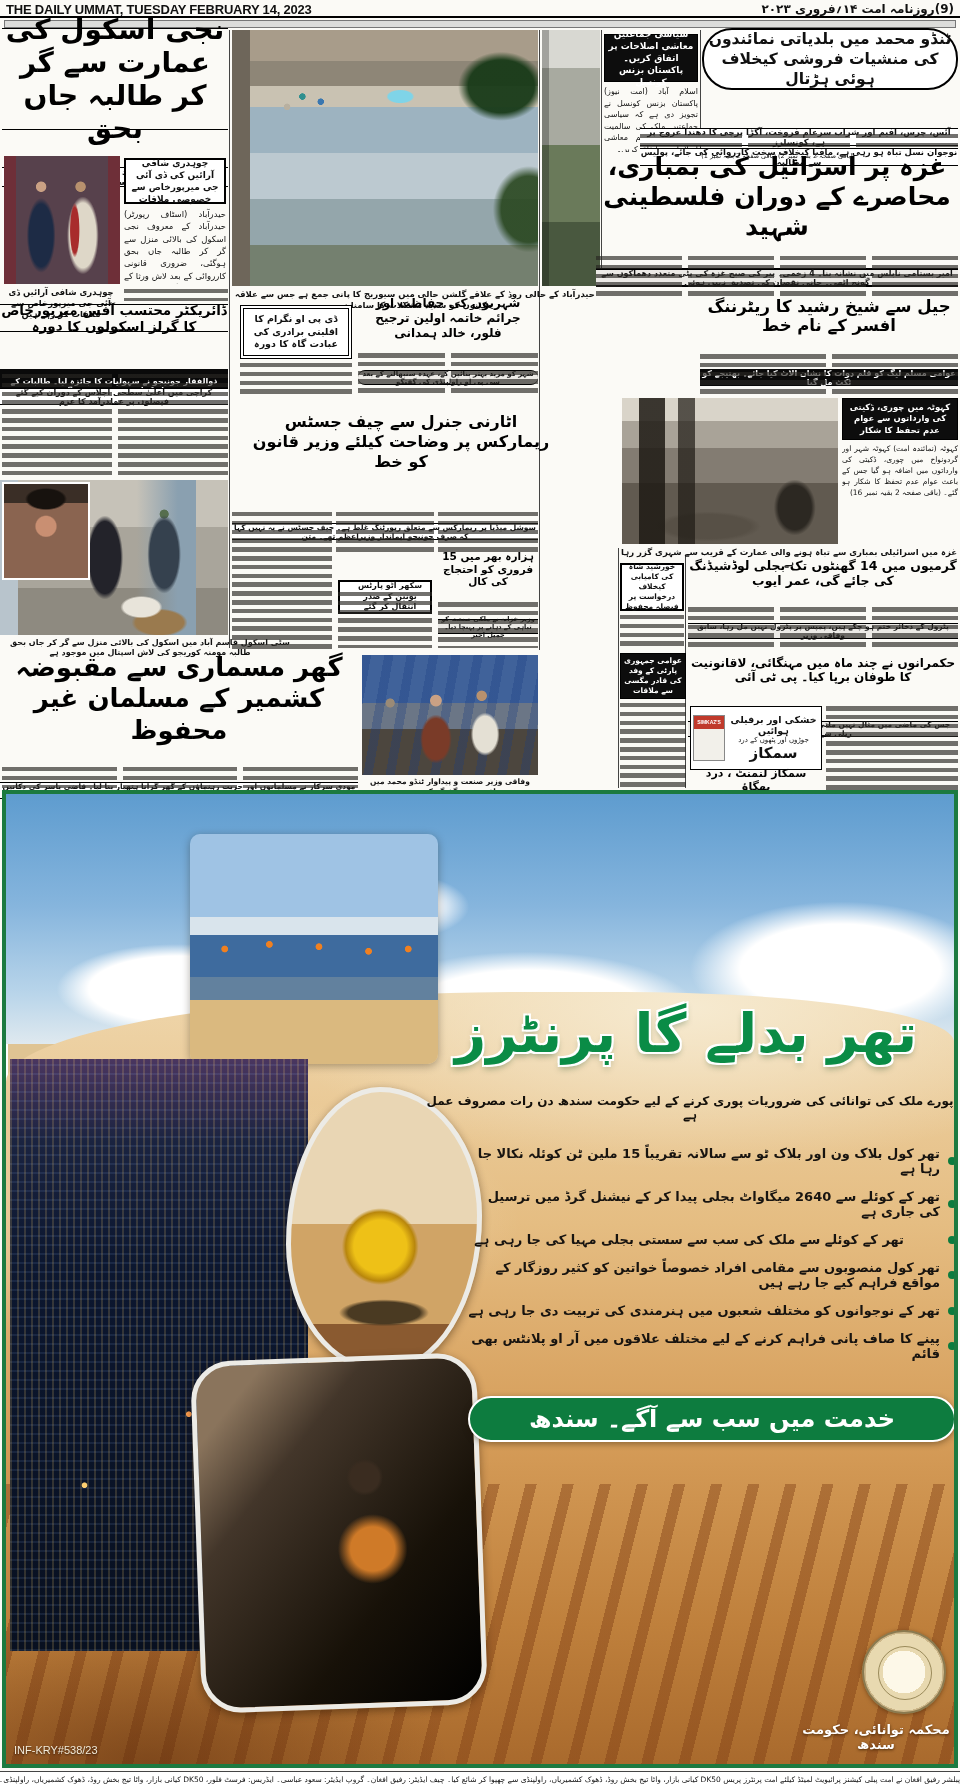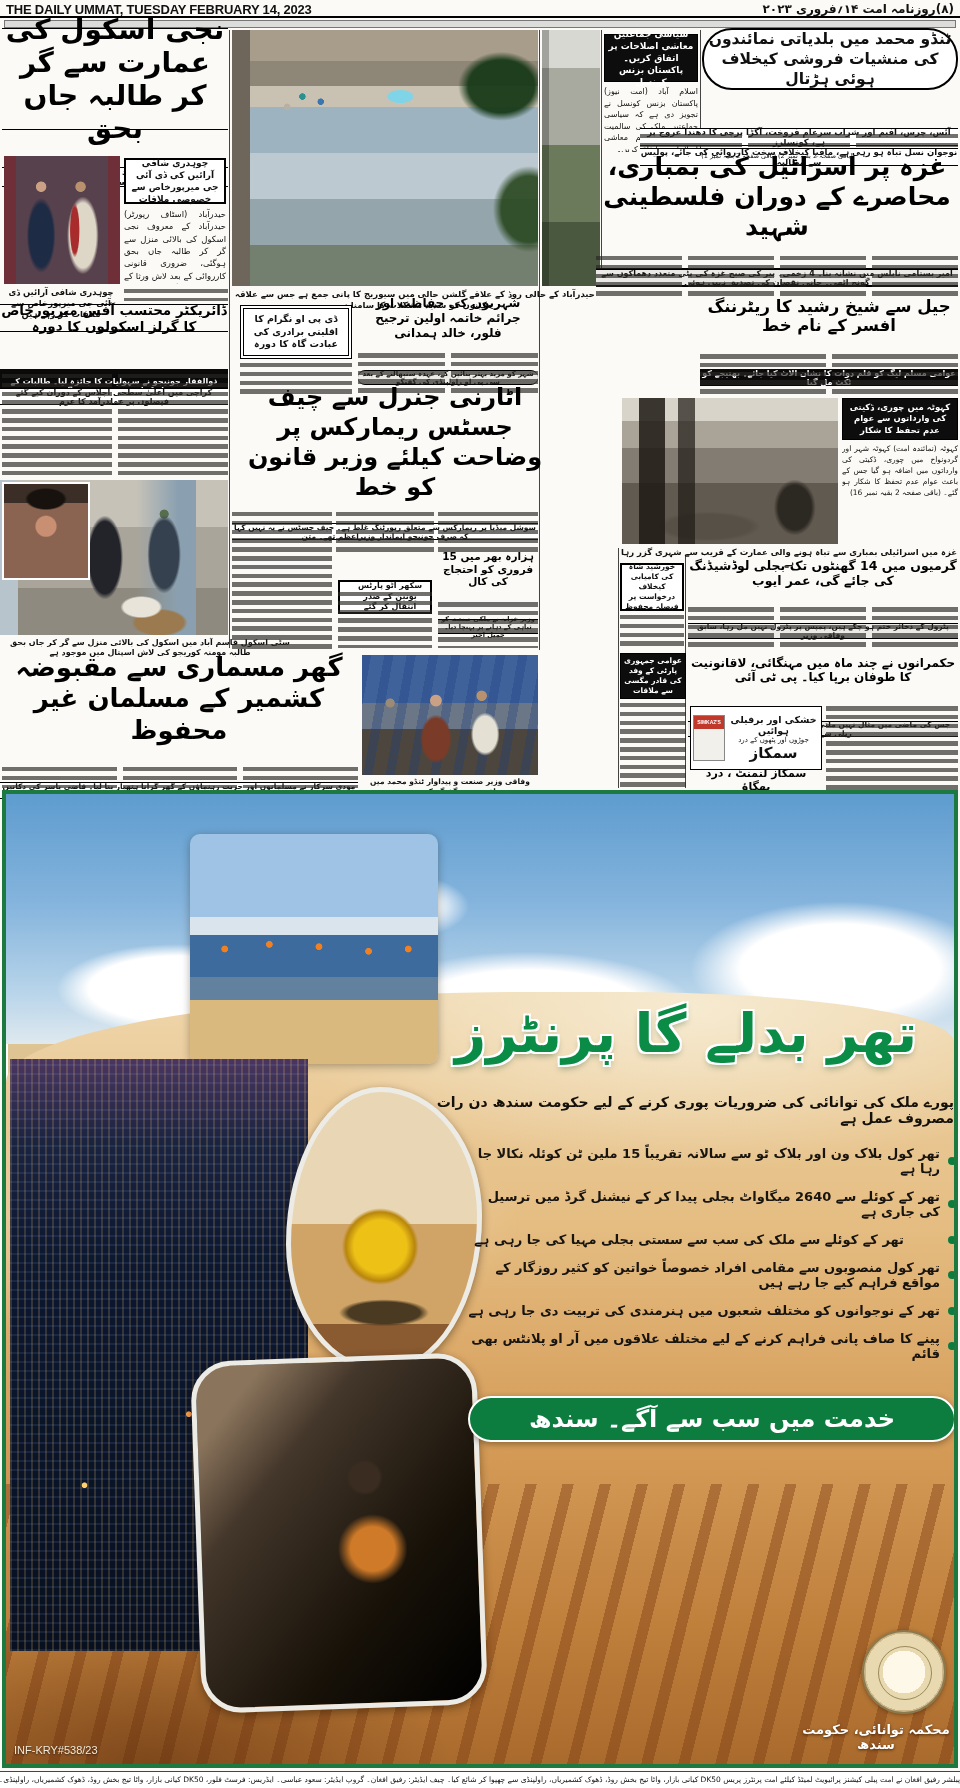--- a/index.html
+++ b/index.html
@@ -44,21 +44,21 @@
   .mirror{border:5px solid #ecebe6;box-shadow:0 3px 8px rgba(40,20,0,.45);}
   .bullet-row{display:flex;direction:rtl;align-items:center;gap:8px;font-weight:bold;color:#181410;}
   .bullet-dot{width:8px;height:8px;border-radius:50%;background:#0d7c3f;flex:0 0 auto;}
 </style>
 </head>
 <body>
 
 <div class="page">
 
   <div class="abs ltr" style="left:6px;top:2px;font-size:13px;font-weight:bold;letter-spacing:-.2px;">THE DAILY UMMAT, TUESDAY FEBRUARY 14, 2023</div>
-  <div class="abs u" style="right:6px;top:2px;font-size:12px;font-weight:bold;">(۸)روزنامہ امت ۱۴؍فروری ۲۰۲۳</div>
+  <div class="abs u" style="right:6px;top:2px;font-size:12px;font-weight:bold;">(9)روزنامہ امت ۱۴؍فروری ۲۰۲۳</div>
   <div class="abs" style="left:0;top:16px;width:960px;height:2px;background:#000;"></div>
   <div class="abs" style="left:4px;top:20px;width:952px;height:8px;background:#dcdcda;border:1px solid #777;"></div>
 
   <div class="abs vr" style="left:229px;top:30px;height:618px;"></div>
   <div class="abs vr" style="left:539px;top:30px;height:620px;"></div>
   <div class="abs vr" style="left:601px;top:30px;height:256px;"></div>
   <div class="abs vr" style="left:700px;top:30px;height:122px;"></div>
   <div class="abs vr" style="left:618px;top:548px;height:240px;"></div>
   <div class="abs vr" style="left:685px;top:556px;height:232px;"></div>
 
@@ -121,21 +121,21 @@
 
   <div class="abs u hl" style="left:358px;top:303px;width:180px;height:30px;font-size:12px;line-height:1.25;">شہریوں کی حفاظت اور جرائم خاتمہ اولین ترجیح فلور، خالد ہمدانی</div>
   <div class="abs u bar gray" style="left:358px;top:335px;width:180px;height:15px;font-size:7px;border-radius:7px;">شہر کو مزید بہتر بنائیں گے، عہدہ سنبھالنے کے بعد سی پی او راولپنڈی کی گفتگو</div>
   <div class="abs simwrap" style="left:358px;top:353px;width:180px;height:43px;">
       <div></div>
       <div></div>
     </div>
   <div class="abs u boxhead" style="left:240px;top:305px;width:112px;height:54px;font-size:9.5px;border-style:double;border-width:4px;">ڈی پی او نگرام کا اقلیتی برادری کی عبادت گاہ کا دورہ</div>
   <div class="abs sim" style="left:240px;top:363px;width:112px;height:33px;"></div>
 
-  <div class="abs u hl" style="left:242px;top:399px;width:306px;height:86px;font-size:24px;line-height:1.25;">اٹارنی جنرل سے چیف جسٹس ریمارکس پر وضاحت کیلئے وزیر قانون کو خط</div>
+  <div class="abs u hl" style="left:248px;top:399px;width:306px;height:86px;font-size:16px;line-height:1.25;">اٹارنی جنرل سے چیف جسٹس ریمارکس پر وضاحت کیلئے وزیر قانون کو خط</div>
   <div class="abs u bar" style="left:232px;top:488px;width:306px;height:17px;font-size:7.5px;">سوشل میڈیا پر ریمارکس سے متعلق رپورٹنگ غلط ہے۔ چیف جسٹس نے یہ نہیں کہا کہ صرف جونیجو ایماندار وزیراعظم تھے۔ متن</div>
   <div class="abs sim" style="left:232px;top:512px;width:100px;height:138px;"></div>
   <div class="abs sim" style="left:336px;top:512px;width:98px;height:40px;"></div>
   <div class="abs sim" style="left:438px;top:512px;width:100px;height:40px;"></div>
   <div class="abs u boxhead" style="left:338px;top:580px;width:94px;height:34px;font-size:8px;padding-left:12px;">سکھر آٹو پارٹس یونین کے صدر انتقال کر گئے</div>
   <div class="abs sim" style="left:338px;top:592px;width:94px;height:56px;"></div>
 
   <div class="abs u hl" style="left:438px;top:556px;width:100px;height:26px;font-size:10.5px;line-height:1.2;">ہزارہ بھر میں 15 فروری کو احتجاج کی کال</div>
   <div class="abs u bar gray" style="left:438px;top:584px;width:100px;height:15px;font-size:6.5px;">وزیر خزانہ نے ملکی صنعت کو تباہی کے دہانے پر پہنچا دیا۔ جمیل اختر</div>
   <div class="abs sim" style="left:438px;top:602px;width:100px;height:46px;"></div>
@@ -246,21 +246,21 @@
          linear-gradient(180deg,#e9d6b4 0 48%,#d0a466 48% 84%,#8a5a30 84% 100%);"></div>
 
     <div class="abs mirror" style="left:190px;top:563px;width:286px;height:352px;border-radius:40px;transform:rotate(-2deg);background:
          radial-gradient(circle 58px at 62% 55%,#cf7a28 0 38%,rgba(207,122,40,0) 60%),
          radial-gradient(circle 26px at 60% 34%,#3a2c20 0 55%,transparent 70%),
          linear-gradient(130deg,#8a745c 0 12%,#43362a 30%,#171108 68%,#000 100%);"></div>
 
     <div class="abs u" style="left:410px;top:186px;width:540px;height:106px;display:flex;align-items:center;justify-content:center;
          font-size:54px;font-weight:bold;color:#0a8c46;
          text-shadow:2px 2px 0 #fff,-2px -2px 0 #fff,2px -2px 0 #fff,-2px 2px 0 #fff,0 4px 6px rgba(0,60,20,.35);">تھر بدلے گا پرنٹرز</div>
-    <div class="abs u" style="left:420px;top:300px;width:528px;height:30px;font-size:14px;font-weight:bold;color:#14100a;">پورے ملک کی توانائی کی ضروریات پوری کرنے کے لیے حکومت سندھ دن رات مصروف عمل ہے</div>
+    <div class="abs u" style="left:420px;top:300px;width:528px;height:30px;font-size:12px;font-weight:bold;text-align:center;color:#14100a;">پورے ملک کی توانائی کی ضروریات پوری کرنے کے لیے حکومت سندھ دن رات مصروف عمل ہے</div>
 
     <div class="abs" style="left:458px;top:352px;width:492px;display:flex;flex-direction:column;gap:13px;">
       <div class="bullet-row u" style="font-size:13px;">
           <span class="bullet-dot"></span>
           <span>تھر کول بلاک ون اور بلاک ٹو سے سالانہ تقریباً 15 ملین ٹن کوئلہ نکالا جا رہا ہے</span>
         </div>
       <div class="bullet-row u" style="font-size:13px;">
           <span class="bullet-dot"></span>
           <span>تھر کے کوئلے سے 2640 میگاواٹ بجلی پیدا کر کے نیشنل گرڈ میں ترسیل کی جاری ہے</span>
         </div>

